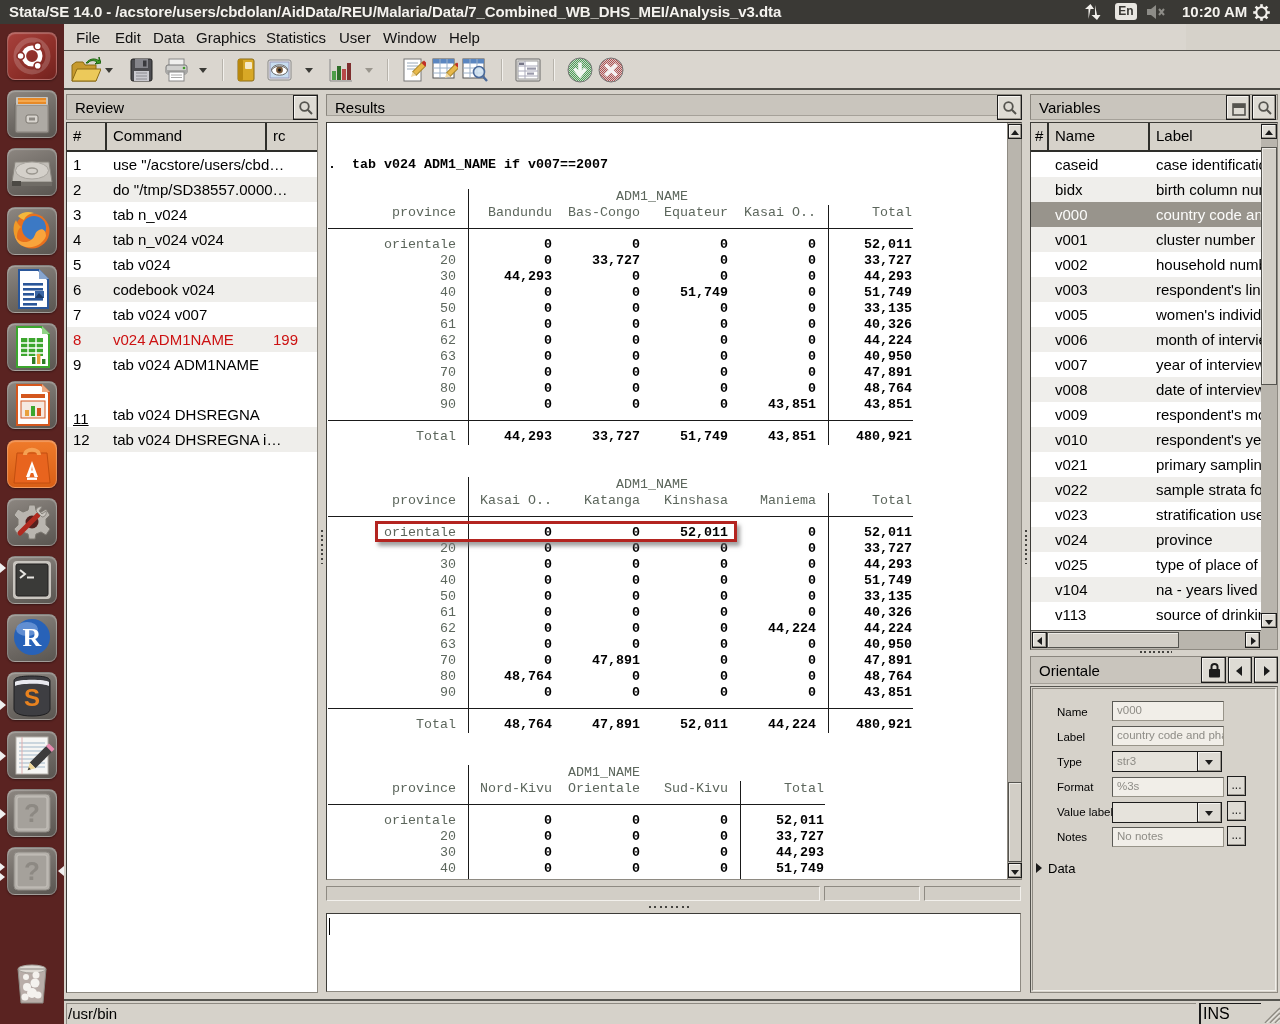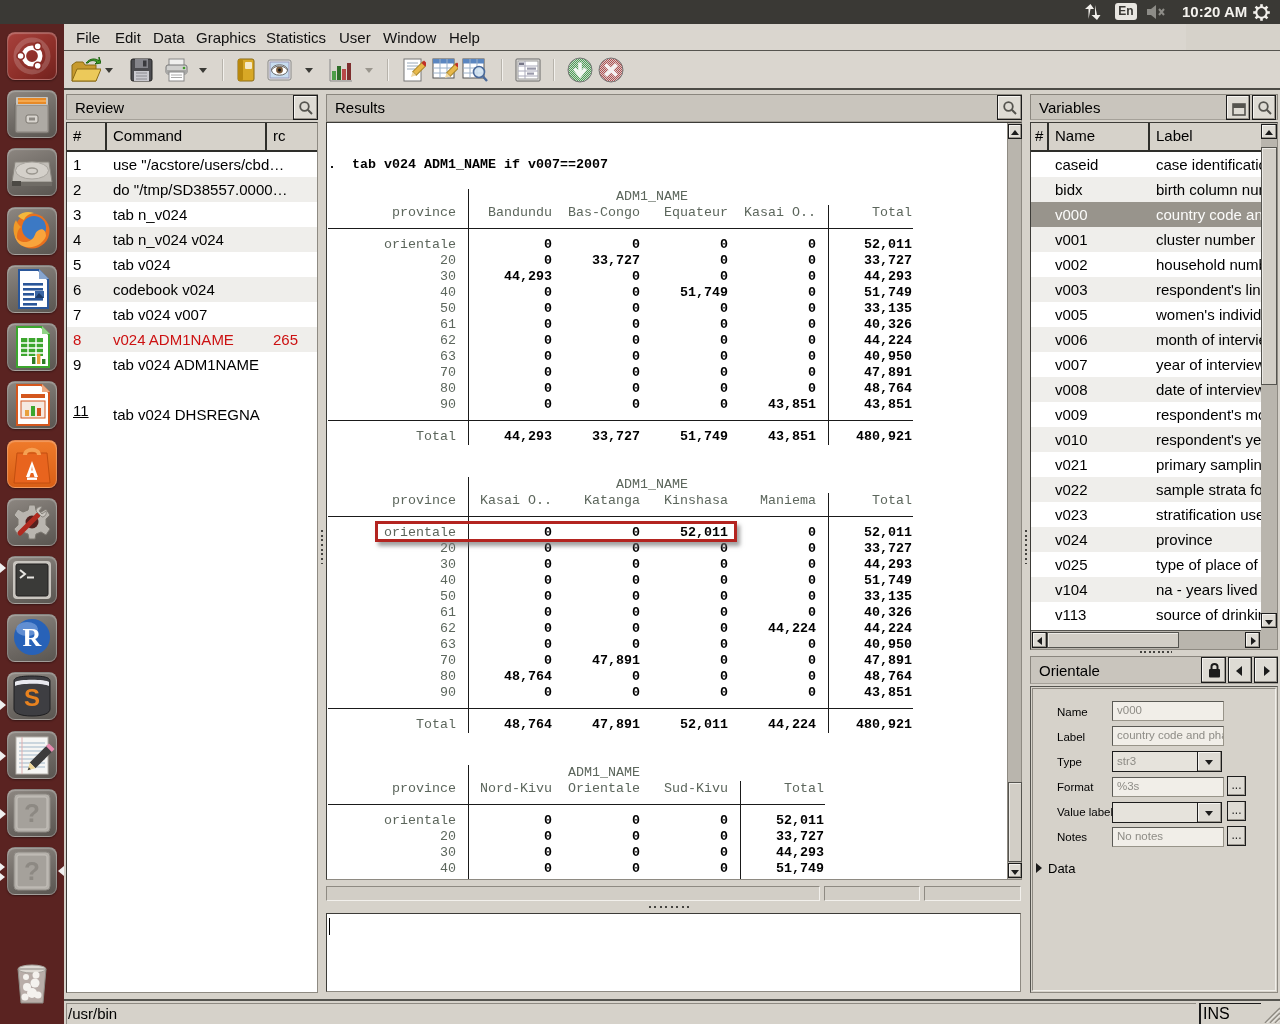--- a/index.html
+++ b/index.html
@@ -46,20 +46,21 @@
 .vline{position:absolute;width:1px;background:#1a1a1a}
 
 .plab{position:absolute;font-size:11.5px;color:#000}
 .pfield{position:absolute;left:1112px;width:112px;height:20px;background:#f1eee8;border:1px solid #5a5954;border-right-color:#989489;border-bottom-color:#989489;font-size:11.5px;color:#8e8c86;padding:2px 4px;overflow:hidden;white-space:nowrap}
 .pcombo{position:absolute;left:1112px;width:110px;height:21px;background:#e6e3dc;border:1px solid #1c1c1c;font-size:11.5px;color:#8e8c86;padding:3px 4px}
 .dotbtn{position:absolute;width:19px;height:20px;background:#dedbd4;border:1px solid #1c1c1c;box-shadow:inset -1px -1px 0 #9a968e;font-size:12px;color:#222;text-align:center;line-height:16px}
 </style></head>
 <body>
 
 <div id="topbar" class="abs">
+ <div class="abs title">Stata/SE 14.0 - /acstore/users/cbdolan/AidData/REU/Malaria/Data/7_Combined_WB_DHS_MEI/Analysis_v3.dta</div>
  <svg class="abs" style="left:1085px;top:4px" width="19" height="16" viewBox="0 0 19 16">
   <path d="M5 15 L5 5 L1.5 5 L7 0 L10.5 5 L7 5" fill="#f2f0ec" transform="translate(-1.5,0)"></path>
   <path d="M12 1 L12 11 L8.5 11 L14 16 L17.5 11 L14 11" fill="#f2f0ec" transform="translate(-2,0)"></path>
  </svg>
  <div id="enbadge" class="abs">En</div>
  <svg class="abs" style="left:1147px;top:5px" width="20" height="14" viewBox="0 0 20 14">
   <rect x="0" y="4" width="4" height="6" fill="#8d8c87"></rect>
   <path d="M4 4 L9 0 L9 14 L4 10 Z" fill="#8d8c87"></path>
   <path d="M12 4 L17 10 M17 4 L12 10" stroke="#8d8c87" stroke-width="2"></path>
  </svg>
@@ -406,36 +407,41 @@
         <span class="abs" style="left:206px;top:4px;"></span>
       </div>
       <div class="row" style="top:150px;">
         <span class="abs" style="left:6px;top:4px;">7</span>
         <span class="abs" style="left:46px;top:4px;">tab v024 v007</span>
         <span class="abs" style="left:206px;top:4px;"></span>
       </div>
       <div class="row rowalt" style="top:175px;">
         <span class="abs" style="left:6px;top:4px;color:#cc1111;">8</span>
         <span class="abs" style="left:46px;top:4px;color:#cc1111;">v024 ADM1NAME</span>
-        <span class="abs" style="left:206px;top:4px;color:#cc1111;">265</span>
+        <span class="abs" style="left:206px;top:4px;color:#cc1111;">199</span>
       </div>
       <div class="row" style="top:200px;">
         <span class="abs" style="left:6px;top:4px;">9</span>
         <span class="abs" style="left:46px;top:4px;">tab v024 ADM1NAME</span>
         <span class="abs" style="left:206px;top:4px;"></span>
       </div>
       <div class="row" style="top:250px;">
-        <span class="abs" style="left:6px;top:0;text-decoration:underline;">11</span>
+        <span class="abs" style="left:6px;top:8px;text-decoration:underline;">11</span>
         <span class="abs" style="left:46px;top:4px;">tab v024 DHSREGNA</span>
         <span class="abs" style="left:206px;top:4px;"></span>
       </div>
-    </div>
-</div>
-
-<div class="ptitle abs" style="left:326px;top:94px;width:696px;height:28px">
+      <div class="row rowalt" style="top:275px;">
+        <span class="abs" style="left:6px;top:4px;">12</span>
+        <span class="abs" style="left:46px;top:4px;">tab v024 DHSREGNA i…</span>
+        <span class="abs" style="left:206px;top:4px;"></span>
+      </div>
+    </div>
+</div>
+
+<div class="ptitle abs" style="left:326px;top:94px;width:696px;height:22px">
     <span class="txt">Results</span>
   </div>
 <div class="pbtn abs" style="left:997px;top:95px;width:25px;height:25px">
     <span class="abs" style="left:4px;top:4px"><svg width="16" height="16" viewBox="0 0 16 16">
         <circle cx="6.5" cy="6.5" r="4.3" fill="none" stroke="#55544f" stroke-width="1.8"></circle>
         <path d="M9.8 9.8 L14 14" stroke="#55544f" stroke-width="2"></path>
       </svg></span>
   </div>
 <div class="abs sunk" style="left:326px;top:122px;width:696px;height:758px">
  <div class="abs" style="left:0;top:0;width:678px;height:756px;background:#fff"></div>

